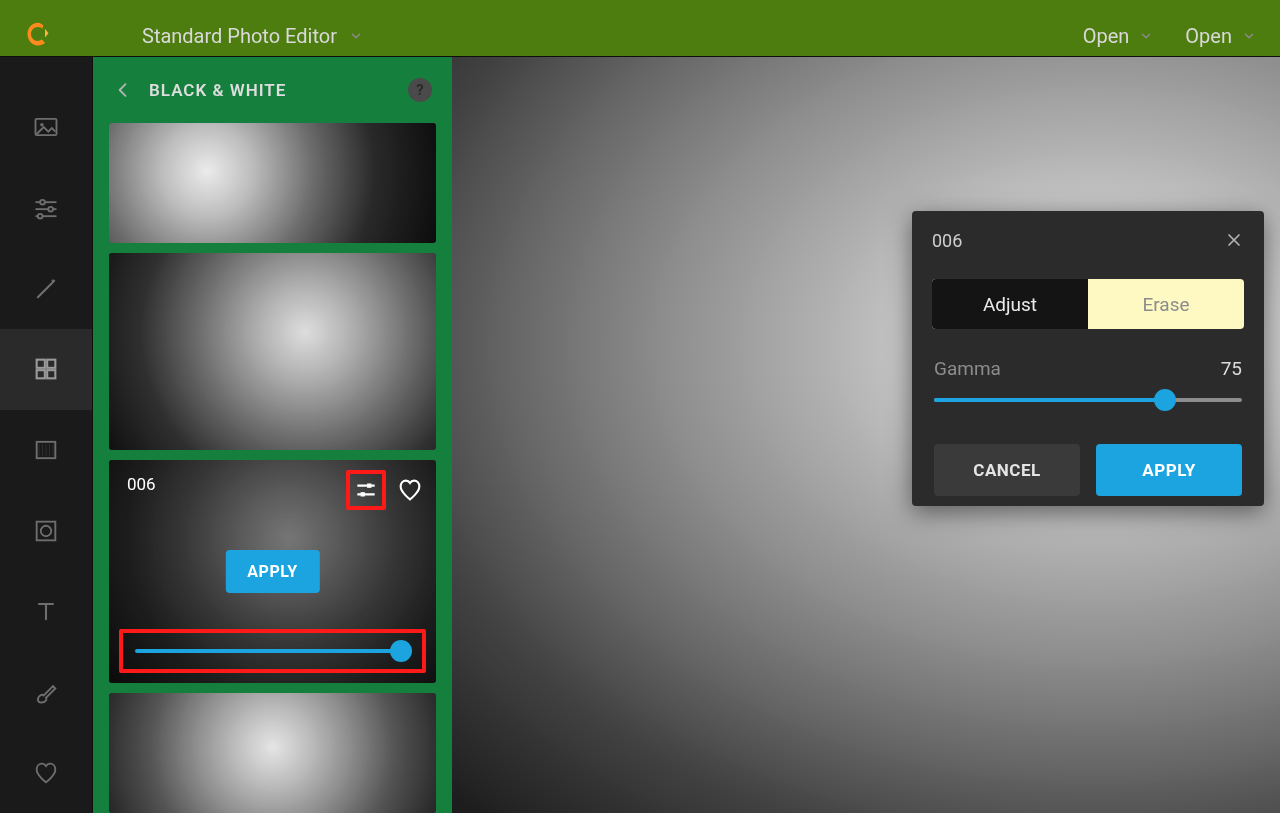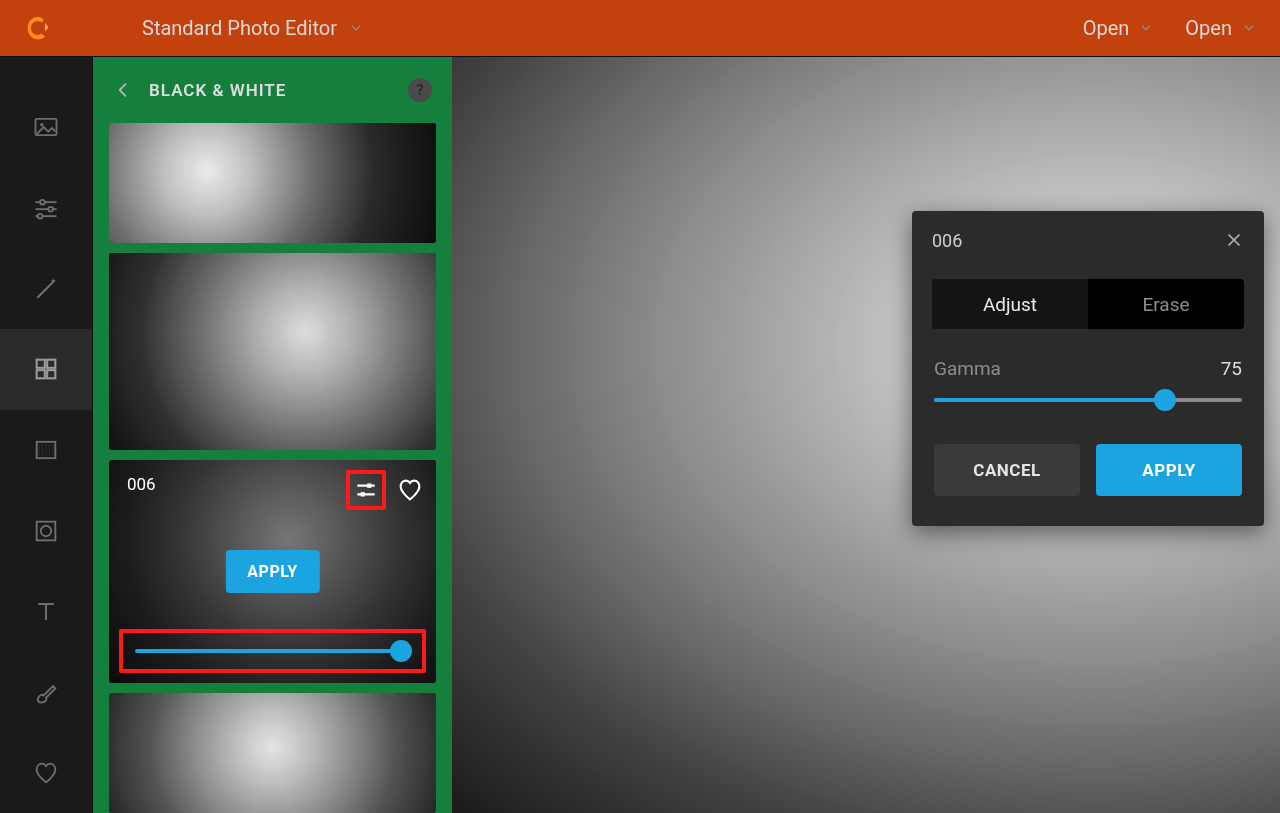--- a/index.html
+++ b/index.html
@@ -1,20 +1,20 @@
 <!DOCTYPE html>
 <html><head>
 <meta charset="utf-8">
 <style>
   * { box-sizing: border-box; margin: 0; padding: 0; font-family: -apple-system, BlinkMacSystemFont, "Segoe UI", Roboto, Helvetica, Arial, sans-serif; }
   html, body { width: 1280px; height: 813px; overflow: hidden; background: #1a1a1a; }
   .app { display: flex; flex-direction: column; width: 100%; height: 100%; }
 
   
-  .topbar { height: 57px; background: #c2410c; display: flex; align-items: center; padding: 14px 24px; border-bottom: 1px solid #0e0e0e; }
+  .topbar { height: 57px; background: #4d7c0f; display: flex; align-items: flex-end; padding: 8px 24px; border-bottom: 1px solid #0e0e0e; }
   .logo { width: 28px; height: 28px; margin-right: 90px; display:flex; align-items:center; justify-content:center;}
   .app-title { color: #d9d9d9; font-size: 20px; font-weight: 400; display:flex; align-items:center; gap:12px; cursor:pointer;}
   .top-right { margin-left: auto; display:flex; gap: 32px; }
   .top-action { color: #d9d9d9; font-size: 20px; display:flex; align-items:center; gap:10px; cursor:pointer;}
   .chev { width:14px; height:14px; }
 
   
   .body { flex:1; display:flex; min-height:0; }
 
   
@@ -71,30 +71,30 @@
       radial-gradient(ellipse 900px 650px at 78% 38%, #e6e6e6 0%, #cfcfcf 14%, #b0b0b0 30%, #8d8d8d 48%, #6a6a6a 64%, #444 80%, #222 100%),
       repeating-linear-gradient(135deg, rgba(255,255,255,0.03) 0 2px, rgba(0,0,0,0.03) 2px 4px);
       filter: grayscale(1) contrast(1.05);
   }
 
   
   .popup { position:absolute; left:460px; top:154px; width:352px; background:#2b2b2b; border-radius:4px; padding:0; box-shadow:0 6px 24px rgba(0,0,0,0.5);}
   .popup-head { height:58px; display:flex; align-items:center; padding:0 20px;}
   .popup-title { color:#cfcfcf; font-size:18px; }
   .popup-close { margin-left:auto; color:#b5b5b5; cursor:pointer;}
-  .seg { display:flex; margin:10px 20px 0 20px; background:#000000; border-radius:4px; overflow:hidden;}
+  .seg { display:flex; margin:10px 20px 0 20px; background:#fef9c3; border-radius:4px; overflow:hidden;}
   .seg button { flex:1; height:50px; background:transparent; border:none; color:#8c8c8c; font-size:19px; cursor:pointer;}
   .seg button.active { background:#141414; color:#eaeaea;}
   .gamma { padding:28px 22px 10px 22px;}
   .gamma-row { display:flex; justify-content:space-between; color:#8c8c8c; font-size:19px; margin-bottom:18px;}
   .gamma-value { color:#dcdcdc; }
   .gamma-track { position:relative; height:4px; background:#8c8c8c; border-radius:2px; }
   .gamma-fill { position:absolute; left:0; top:0; bottom:0; width:75%; background:#1ba4e0; border-radius:2px;}
   .gamma-knob { position:absolute; left:75%; top:50%; transform:translate(-50%,-50%); width:22px; height:22px; border-radius:50%; background:#1ba4e0;}
-  .popup-actions { display:flex; gap:16px; padding:32px 22px 30px 22px;}
+  .popup-actions { display:flex; gap:16px; padding:32px 22px 10px 22px;}
   .btn { flex:1; height:52px; border:none; border-radius:4px; font-size:17px; font-weight:700; letter-spacing:0.5px; cursor:pointer;}
   .btn-cancel { background:#3a3a3a; color:#e4e4e4;}
   .btn-apply { background:#1ba4e0; color:#fff;}
 
   svg { display:block; }
 </style>
 </head>
 <body>
 
 <div class="app">

